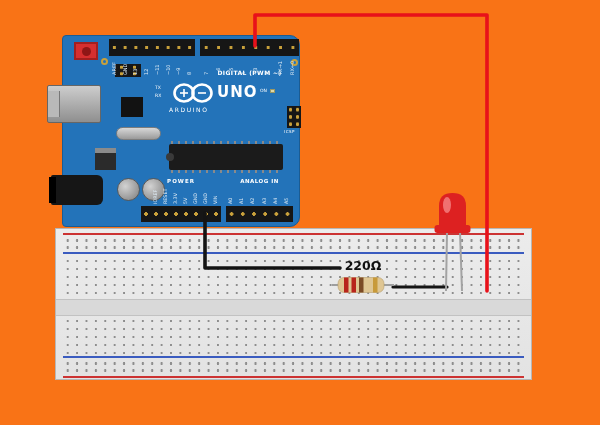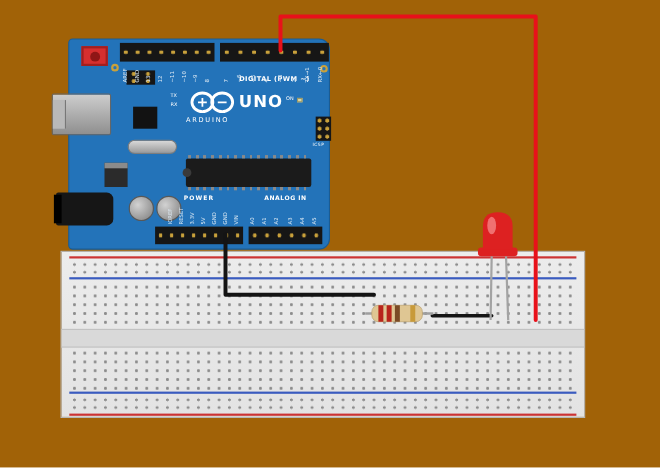--- a/index.html
+++ b/index.html
@@ -1,18 +1,18 @@
 <!DOCTYPE html>
 <html><head>
 <meta charset="utf-8">
 <style>
   *{box-sizing:border-box;margin:0;padding:0}
   html,body{background:#fff}
   body{font-family:"DejaVu Sans",sans-serif}
-  .canvas{position:relative;width:600px;height:425px;background:#a16207;overflow:hidden}
+  .canvas{position:relative;width:600px;height:425px;background:#f97316;overflow:hidden}
   .abs{position:absolute}
 
   
   .breadboard{position:absolute;left:55px;top:228px;width:477px;height:152px;
     background:linear-gradient(180deg,#ececec,#e3e3e3);border:1px solid #b7b7b7;z-index:1}
   .bb-dots{position:absolute;left:7px;right:7px;
     background-image:radial-gradient(circle,#8d8d8d 1.15px,rgba(0,0,0,0) 1.45px)}
   .bb-bank{background-size:9.4px 8px}
   .bb-rail{background-size:9.4px 7px}
   .bank-top{top:28px;height:40px}
@@ -171,20 +171,21 @@
       <line x1="27" y1="15" x2="35" y2="15" stroke="#ffffff" stroke-width="1.6"></line>
     </svg>
   </div>
 
   <svg class="wires" width="600" height="425" viewBox="0 0 600 425">
     <path d="M255 46 L255 15 L487 15 L487 291" fill="none" stroke-width="3.6" stroke-linecap="round" stroke-linejoin="round" stroke="#e8111a"></path>
     <path d="M205 213 L205 268 L340 268" fill="none" stroke-width="3.6" stroke-linecap="round" stroke-linejoin="round" stroke="#141414"></path>
     <path d="M393 287 L447 287" fill="none" stroke-width="3.2" stroke-linecap="round" stroke="#141414"></path>
   </svg>
 
+  <div class="res-label">220Ω</div>
   <svg class="part" style="left:328px;top:270px" width="70" height="24" viewBox="0 0 70 24">
     <line x1="4" y1="15" x2="66" y2="15" stroke-width="2.2" stroke="#9e9e9e"></line>
     <rect x="10" y="7.5" width="46" height="15" rx="6" stroke="#b79d6b" stroke-width="0.6" fill="#dfc693"></rect>
     <rect x="16" y="7.5" width="4.5" height="15" fill="#b8241c"></rect>
     <rect x="23.5" y="7.5" width="4.5" height="15" fill="#b8241c"></rect>
     <rect x="31" y="7.5" width="4.5" height="15" fill="#7b4b26"></rect>
     <rect x="45" y="7.5" width="4.5" height="15" fill="#c89a3a"></rect>
   </svg>
 
   <svg class="part" style="left:433px;top:190px" width="40" height="104" viewBox="0 0 40 104">

